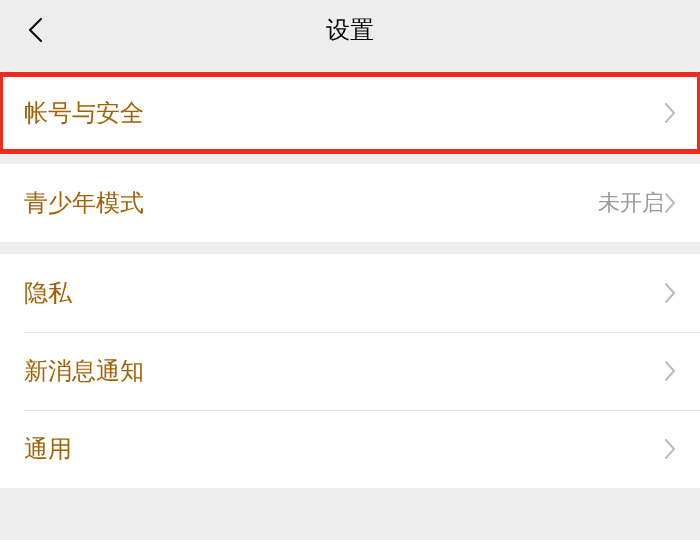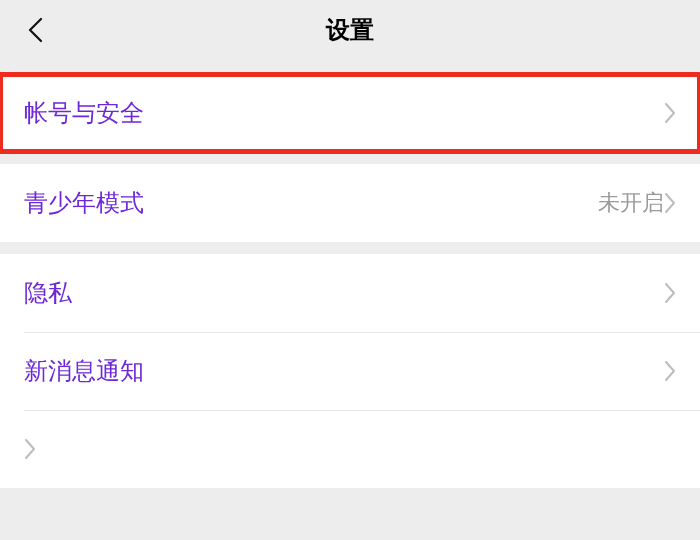--- a/index.html
+++ b/index.html
@@ -27,21 +27,21 @@
       display: flex;
       align-items: center;
       justify-content: center;
       cursor: pointer;
     }
     .back-btn svg { display: block; }
     .header-title {
       width: 100%;
       text-align: center;
       font-size: 24px;
-      font-weight: 700;
+      font-weight: 400;
       color: #000;
     }
     .gap {
       height: 14px;
       background: #ededed;
     }
     .gap-sm {
       height: 12px;
       background: #ededed;
     }
@@ -62,21 +62,21 @@
       content: "";
       position: absolute;
       left: 24px;
       right: 0;
       top: 0;
       height: 1px;
       background: #e6e6e6;
     }
     .item-label {
       font-size: 24px;
-      color: #6d28d9;
+      color: #a16207;
       font-weight: 400;
     }
     .item-right {
       display: flex;
       align-items: center;
       gap: 0;
     }
     .item-value {
       font-size: 22px;
       color: #9a9a9a;
@@ -149,20 +149,21 @@
     <span class="item-label">新消息通知</span>
     <span class="item-right">
       <span class="chevron">
         <svg width="12" height="22" viewBox="0 0 12 22">
             <polyline points="2,2 10,11 2,20" fill="none" stroke="#bcbcbc" stroke-width="2" stroke-linecap="round" stroke-linejoin="round"></polyline>
           </svg>
       </span>
     </span>
   </div>
   <div class="item">
+    <span class="item-label">通用</span>
     <span class="item-right">
       <span class="chevron">
         <svg width="12" height="22" viewBox="0 0 12 22">
             <polyline points="2,2 10,11 2,20" fill="none" stroke="#bcbcbc" stroke-width="2" stroke-linecap="round" stroke-linejoin="round"></polyline>
           </svg>
       </span>
     </span>
   </div>
 </div>
 

